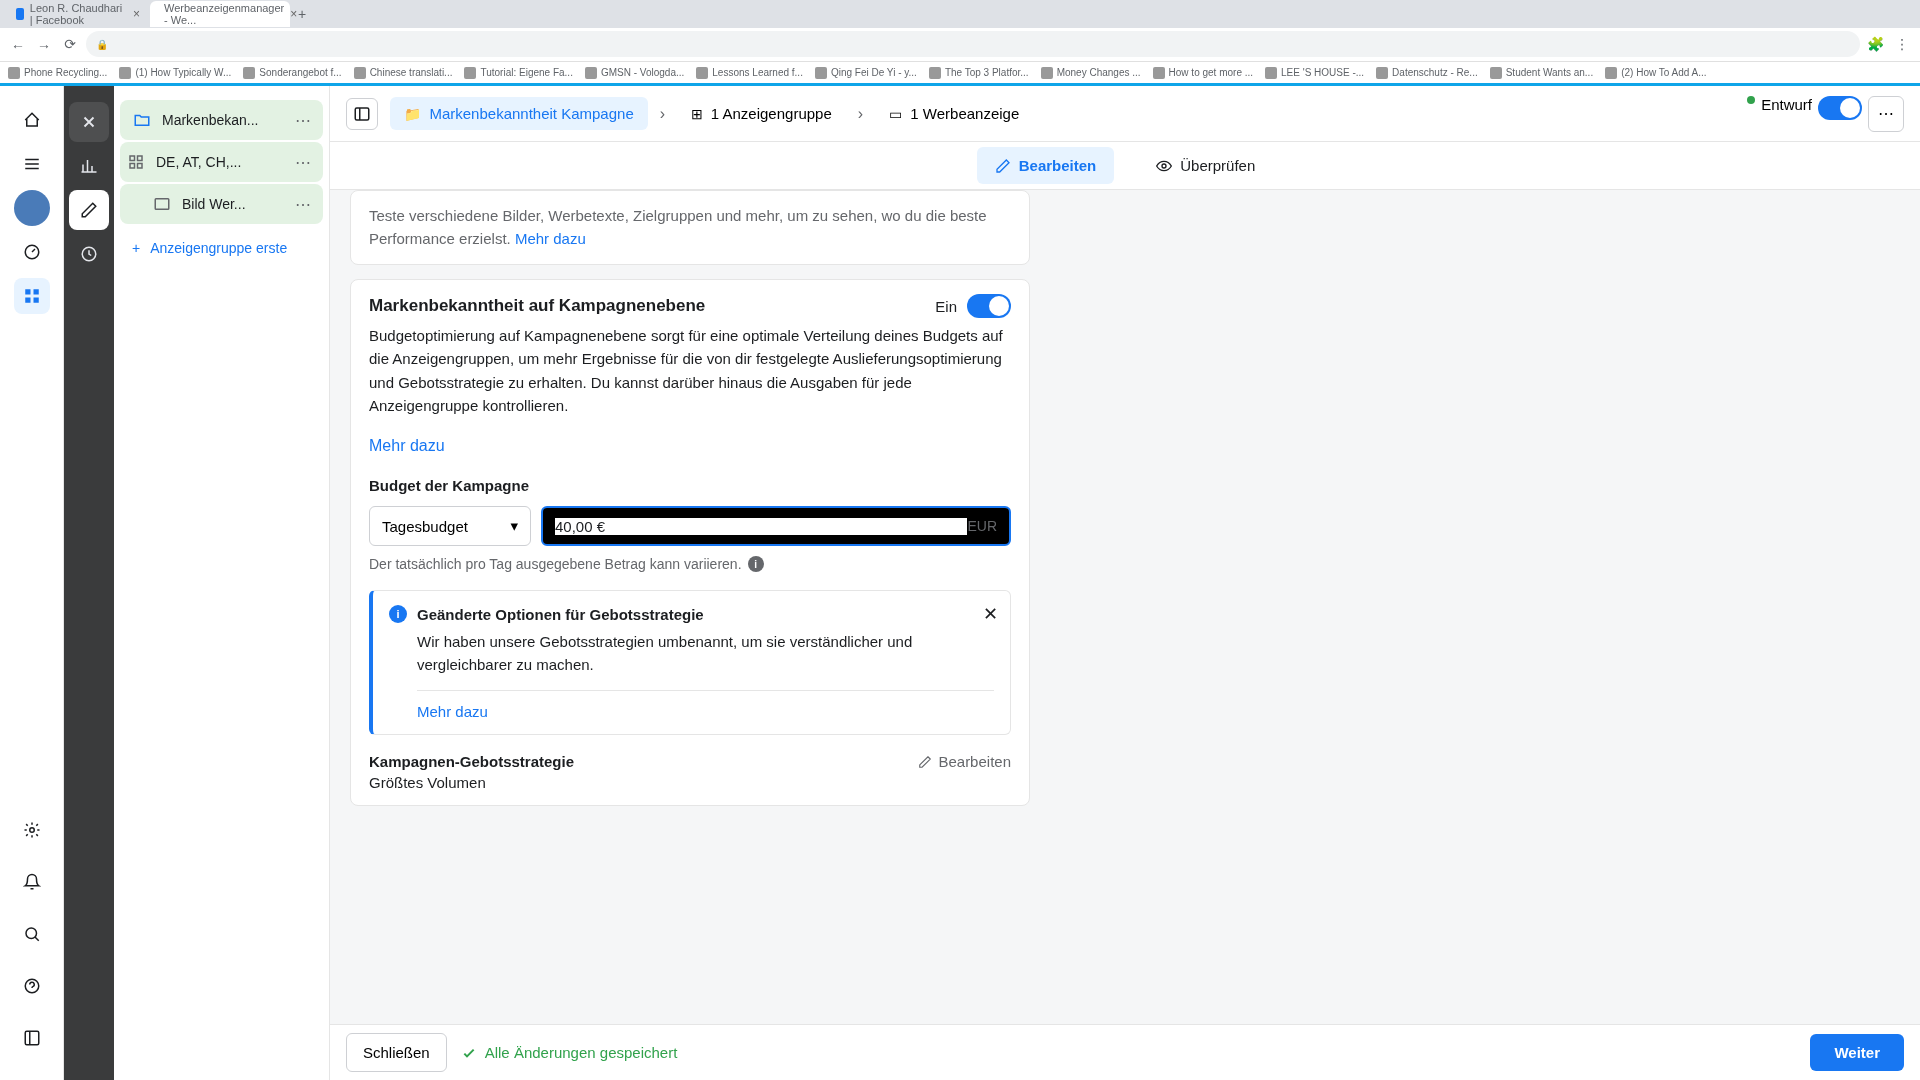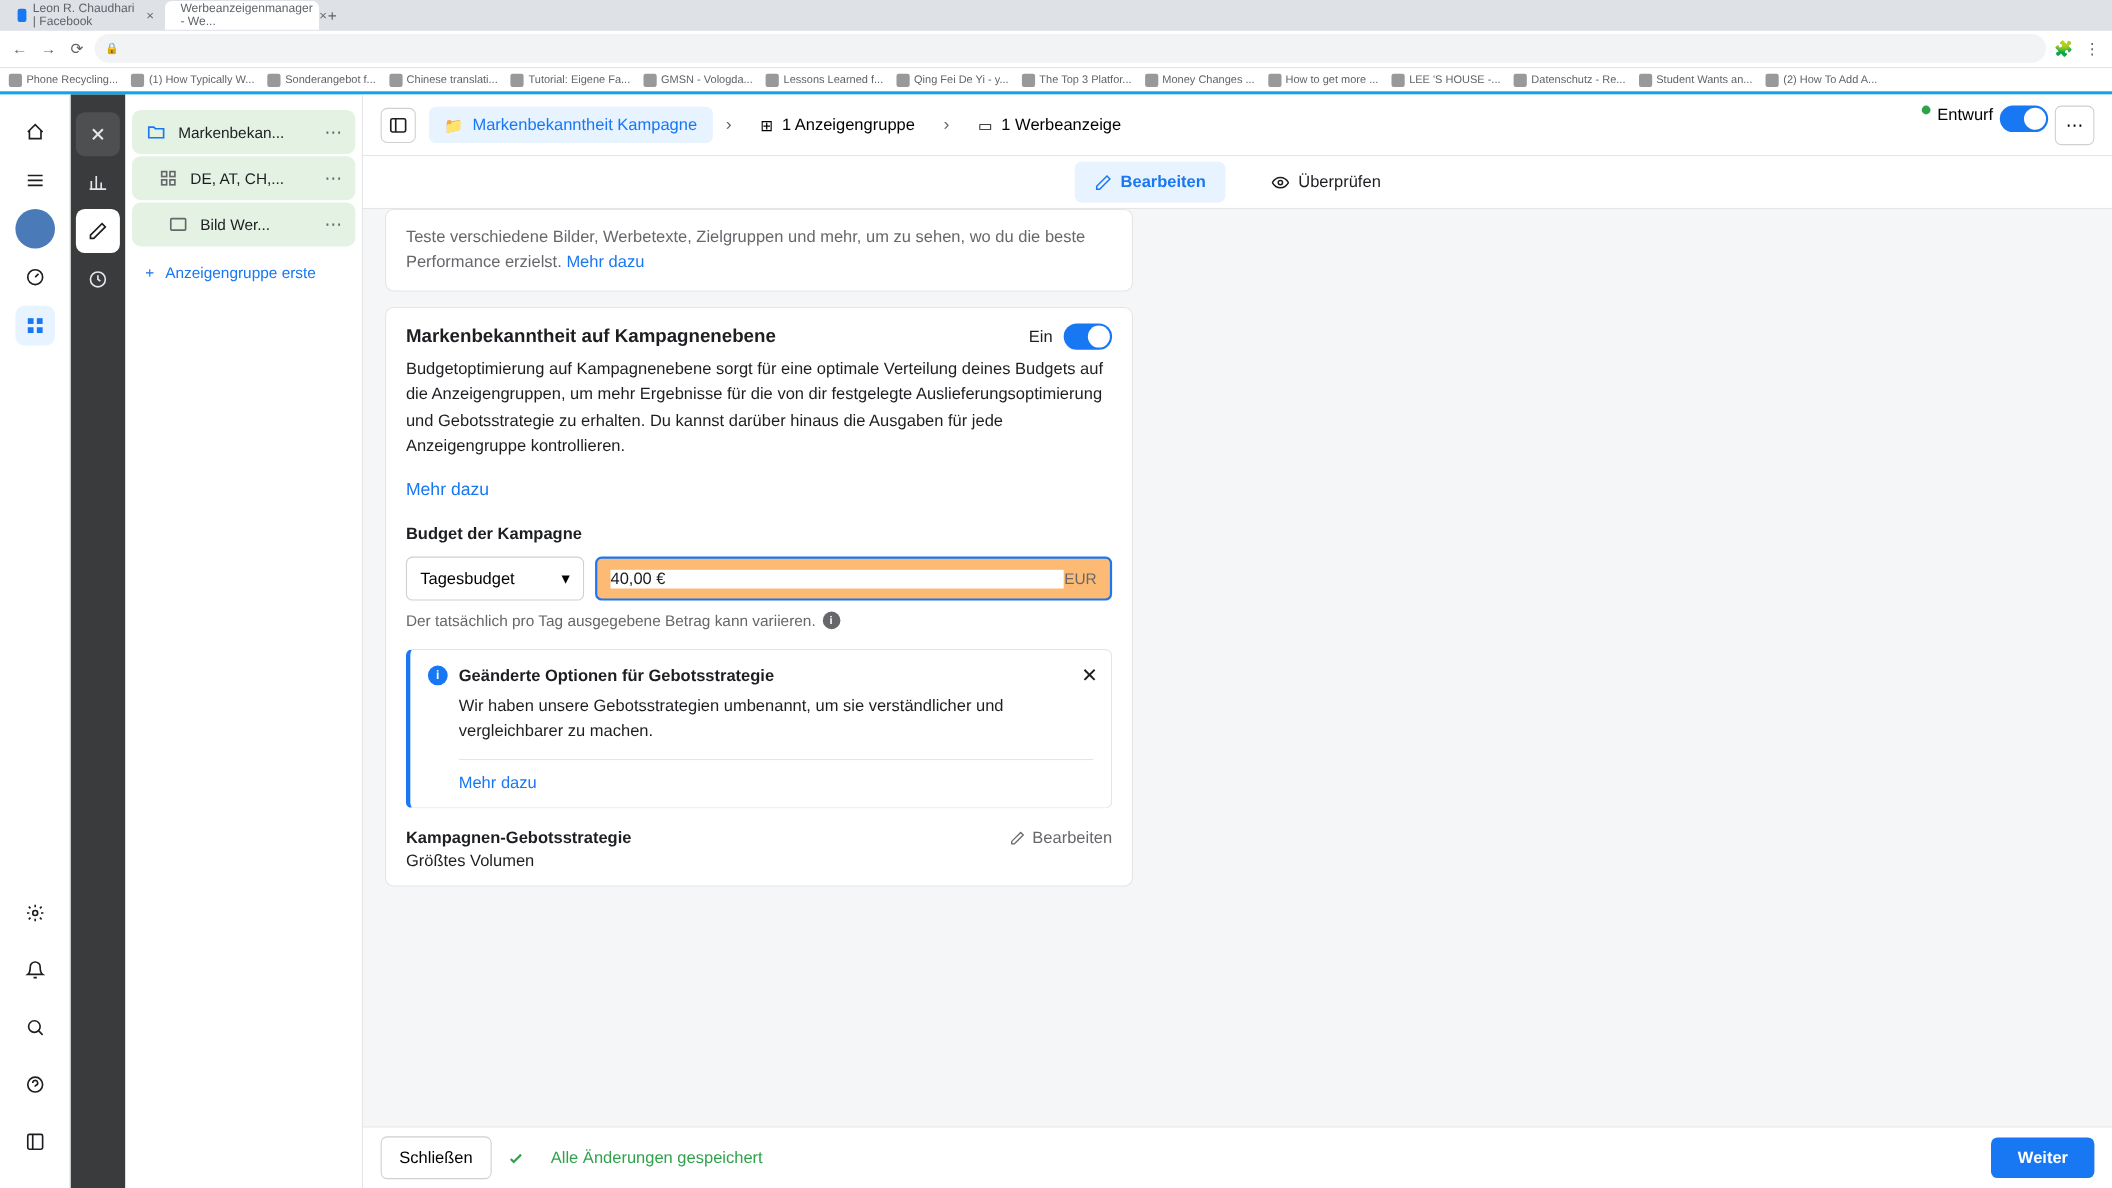--- a/index.html
+++ b/index.html
@@ -23,21 +23,21 @@
 .lnav-icon.active{background:#e7f3ff;color:#1877f2}
 .avatar{width:36px;height:36px;border-radius:50%;background:#4a7bb8;margin-bottom:8px}
 .lnav-bottom{margin-top:auto;margin-bottom:16px;display:flex;flex-direction:column;align-items:center;gap:8px}
 .dark-col{width:50px;background:#3a3b3c;display:flex;flex-direction:column;align-items:center;padding-top:16px;gap:4px}
 .dark-btn{width:40px;height:40px;border-radius:8px;display:flex;align-items:center;justify-content:center;color:#e4e6eb;font-size:16px}
 .dark-btn.close{background:#4e4f50}
 .dark-btn.edit{background:#fff;color:#1c1e21}
 .tree{width:216px;background:#fff;border-right:1px solid #e5e5e5;padding:12px 0}
 .tree-item{display:flex;align-items:center;padding:10px 12px;gap:10px;position:relative;border-radius:8px;margin:2px 6px}
 .tree-item.campaign{background:#e3f2e3}
-.tree-item.adset{background:#e3f2e3;padding-left:23px}
+.tree-item.adset{background:#e3f2e3;padding-left:6px}
 .tree-item.ad{background:#e3f2e3;padding-left:32px}
 .tree-ic{width:20px;height:20px;display:flex;align-items:center;justify-content:center;color:#65676b;font-size:14px}
 .tree-label{font-size:14px;color:#1c1e21;flex:1;overflow:hidden;text-overflow:ellipsis;white-space:nowrap}
 .tree-dots{color:#65676b;font-size:16px}
 .tree-add{display:flex;align-items:center;gap:10px;padding:14px 18px;color:#1877f2;font-size:14px}
 .main{flex:1;display:flex;flex-direction:column;background:#f5f6f7;overflow:hidden}
 .topbar{height:56px;background:#fff;display:flex;align-items:center;padding:0 16px;gap:12px;border-bottom:1px solid #e5e5e5}
 .tb-icon{width:32px;height:32px;border:1px solid #ced0d4;border-radius:6px;display:flex;align-items:center;justify-content:center;color:#1c1e21}
 .crumb{display:flex;align-items:center;gap:8px;padding:8px 14px;border-radius:6px;font-size:15px}
 .crumb.active{background:#e7f3ff;color:#1877f2}
@@ -56,38 +56,38 @@
 .card{background:#fff;border:1px solid #e5e5e5;border-radius:8px;padding:14px 18px;margin-bottom:14px}
 .card.truncated{color:#65676b;font-size:15px;line-height:1.5}
 .link{color:#1877f2;cursor:pointer}
 .sec-header{display:flex;align-items:center;justify-content:space-between;margin-bottom:6px}
 .sec-title{font-size:17px;font-weight:700;color:#1c1e21}
 .sec-toggle{display:flex;align-items:center;gap:10px;font-size:15px;color:#1c1e21}
 .sec-desc{font-size:15px;color:#1c1e21;line-height:1.55;margin-bottom:20px}
 .field-label{font-size:15px;font-weight:700;color:#1c1e21;margin-top:22px;margin-bottom:12px}
 .budget-row{display:flex;gap:10px}
 .select{flex:0 0 162px;height:40px;border:1px solid #ced0d4;border-radius:6px;display:flex;align-items:center;justify-content:space-between;padding:0 12px;font-size:15px;background:#fff}
-.input-wrap{flex:1;height:40px;border:2px solid #1877f2;border-radius:6px;display:flex;align-items:center;padding:0 12px;background:#fdba74}
+.input-wrap{flex:1;height:40px;border:2px solid #1877f2;border-radius:6px;display:flex;align-items:center;padding:0 12px;background:#000000}
 .input{flex:1;border:none;outline:none;font-size:15px;color:#1c1e21}
 .currency{font-size:14px;color:#65676b}
 .hint{font-size:14px;color:#65676b;margin-top:10px;display:flex;align-items:center;gap:6px}
 .info-box{border:1px solid #e5e5e5;border-left:4px solid #1877f2;border-radius:6px;padding:14px 16px;margin-top:18px;position:relative;background:#fff}
 .info-head{display:flex;align-items:center;gap:10px;margin-bottom:8px}
 .info-ic{width:18px;height:18px;border-radius:50%;background:#1877f2;color:#fff;display:flex;align-items:center;justify-content:center;font-size:11px;font-weight:700}
 .info-title{font-size:15px;font-weight:700;color:#1c1e21}
 .info-close{position:absolute;top:12px;right:12px;font-size:18px;color:#1c1e21}
 .info-body{font-size:15px;color:#1c1e21;line-height:1.5;margin-left:28px;margin-bottom:14px}
 .info-link{font-size:15px;color:#1877f2;margin-left:28px;padding-top:12px;border-top:1px solid #e5e5e5;display:block}
 .strat-row{display:flex;justify-content:space-between;align-items:flex-start;margin-top:18px}
 .strat-title{font-size:15px;font-weight:700;color:#1c1e21;margin-bottom:4px}
 .strat-val{font-size:15px;color:#1c1e21}
 .strat-edit{color:#65676b;font-size:15px;display:flex;align-items:center;gap:6px}
 .footer{height:56px;background:#fff;border-top:1px solid #e5e5e5;display:flex;align-items:center;padding:0 16px;gap:14px}
 .btn-close{padding:10px 16px;border:1px solid #ced0d4;border-radius:6px;font-size:15px;background:#fff}
-.saved{display:flex;align-items:center;gap:24px;color:#31a24c;font-size:15px}
+.saved{display:flex;align-items:center;gap:8px;color:#31a24c;font-size:15px}
 .btn-next{margin-left:auto;padding:10px 24px;background:#1877f2;color:#fff;border:none;border-radius:6px;font-size:15px;font-weight:600}
 svg{width:18px;height:18px}
 </style>
 </head>
 <body>
 
 <div class="chrome">
   <div class="tabs-row">
     <div class="tab">
         <span class="tab-icon" style="background:#1877f2"></span>

